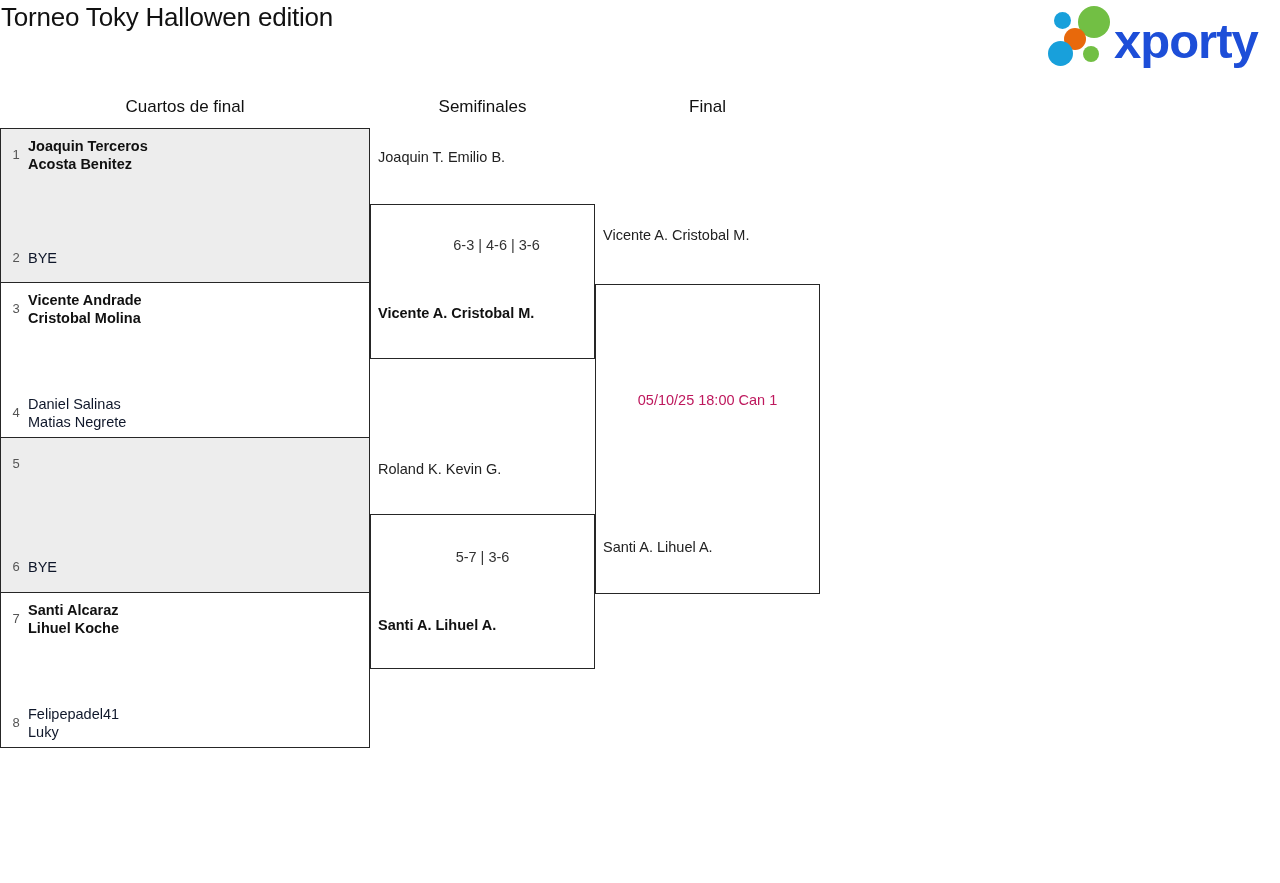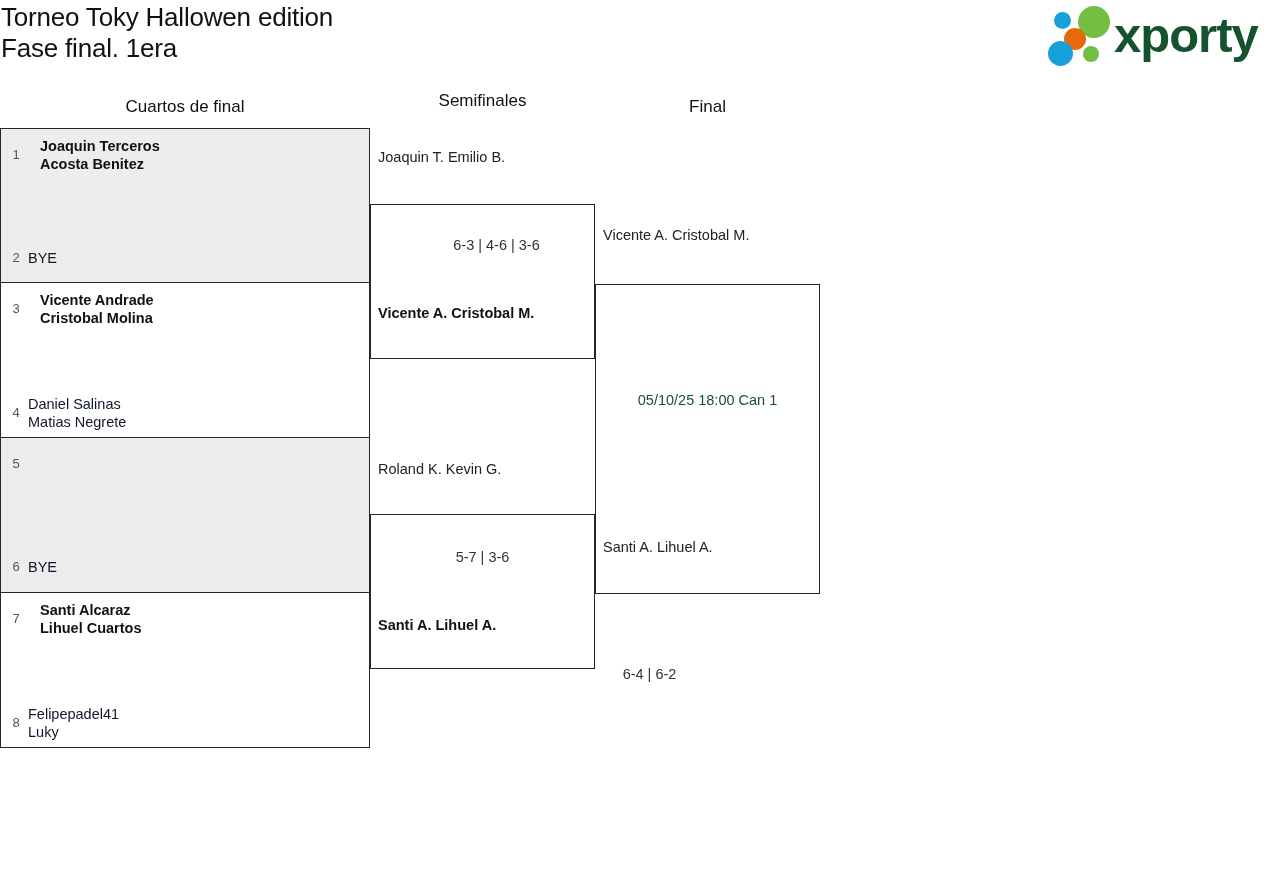--- a/index.html
+++ b/index.html
@@ -56,21 +56,21 @@
   
   .round-header {
     position: absolute;
     font-size: 17px;
     font-weight: 400;
     color: #111111;
     text-align: center;
     white-space: nowrap;
   }
   #round-header-0 { left: 0px;   top: 97px; width: 370px; }
-  #round-header-1 { left: 370px; top: 91px; width: 225px; }
+  #round-header-1 { left: 370px; top: 97px; width: 225px; }
   #round-header-2 { left: 595px; top: 97px; width: 225px; }
 
   
   #bracket {
     position: absolute; left: 0; top: 128px;
     width: 1280px; height: 640px;
   }
 
   
   .r1-match {
@@ -90,21 +90,21 @@
   }
   .team {
     position: absolute; left: 27px; right: 8px;
     font-size: 14.5px; line-height: 17.5px;
     color: #0f172a;
   }
   .team.winner { font-weight: 700; color: #111111; }
   .team .ln { display: block; white-space: nowrap; overflow: hidden; }
 
   .r1-top-seed  { top: 18px; }
-  .r1-top-team  { top: 9px; margin-left: 12px; }
+  .r1-top-team  { top: 9px; }
   .r1-bot-seed  { top: 122px; }
   .r1-bot-team  { top: 113px; }
   .r1-bye-seed  { top: 121px; }
   .r1-bye-team  { top: 121px; }
 
   .r1-score {
     position: absolute; left: 27px; right: 8px; top: 226px;
     text-align: center;
     font-size: 14.5px; color: #333333;
   }
@@ -138,43 +138,42 @@
     border: 1px solid #262626;
     background: #ffffff;
   }
   .r3-team {
     position: absolute; left: 603px;
     font-size: 14.5px; line-height: 17.5px; color: #222222;
   }
   #r3-schedule {
     position: absolute; left: 595px; width: 225px; top: 264px;
     text-align: center;
-    font-size: 14.5px; color: #14532d;
+    font-size: 14.5px; color: #be185d;
     white-space: nowrap;
   }
 </style>
 </head>
 <body>
 
 <div id="header">
 
   <div id="title-block">
     <div class="title-line">Torneo Toky Hallowen edition</div>
-    <div class="title-line">Fase final. 1era</div>
   </div>
 
   <div id="logo">
     <div id="logo-dots">
       <span class="dot" id="dot-blue-sm" style="background: rgb(24, 160, 219);"></span>
       <span class="dot" id="dot-green-lg" style="background: rgb(114, 191, 68);"></span>
       <span class="dot" id="dot-orange" style="background: rgb(232, 105, 11);"></span>
       <span class="dot" id="dot-blue-lg" style="background: rgb(24, 160, 219);"></span>
       <span class="dot" id="dot-green-sm" style="background: rgb(114, 191, 68);"></span>
     </div>
-    <div id="logo-word" style="color: #14532d;">xporty</div>
+    <div id="logo-word" style="color: #1d4ed8; margin-top: 6px;">xporty</div>
   </div>
 </div>
 
 <div class="round-header" id="round-header-0">Cuartos de final</div>
 <div class="round-header" id="round-header-1">Semifinales</div>
 <div class="round-header" id="round-header-2">Final</div>
 
 <div id="bracket">
 
   <div class="r1-match first shaded" style="top:0px;">
@@ -207,31 +206,30 @@
     <span class="seed r1-bye-seed">6</span>
     <span class="team r1-bye-team">
       <span class="ln">BYE</span>
     </span>
   </div>
 
   <div class="r1-match plain" style="top:465px;">
     <span class="seed r1-top-seed">7</span>
     <span class="team winner r1-top-team">
       <span class="ln">Santi Alcaraz</span>
-      <span class="ln">Lihuel Cuartos</span>
+      <span class="ln">Lihuel Koche</span>
     </span>
     <span class="seed r1-bot-seed">8</span>
     <span class="team r1-bot-team">
       <span class="ln">Felipepadel41</span>
       <span class="ln">Luky</span>
     </span>
   </div>
 
   <div class="r1-score" style="top:226px;">6-0 | 6-0</div>
-  <div class="r1-score" style="top:538px;">6-4 | 6-2</div>
 
   <div class="r2-match" style="top:76px;"></div>
   <div class="r2-match" style="top:386px;"></div>
 
   <div class="r2-upper-team" style="top:21px;">
     <span class="ln">Joaquin T.</span>
     <span class="ln">Emilio B.</span>
   </div>
   <div class="r2-lower-team" style="top:177px; font-weight:700; color:#111111;">
     <span class="ln">Vicente A.</span>

